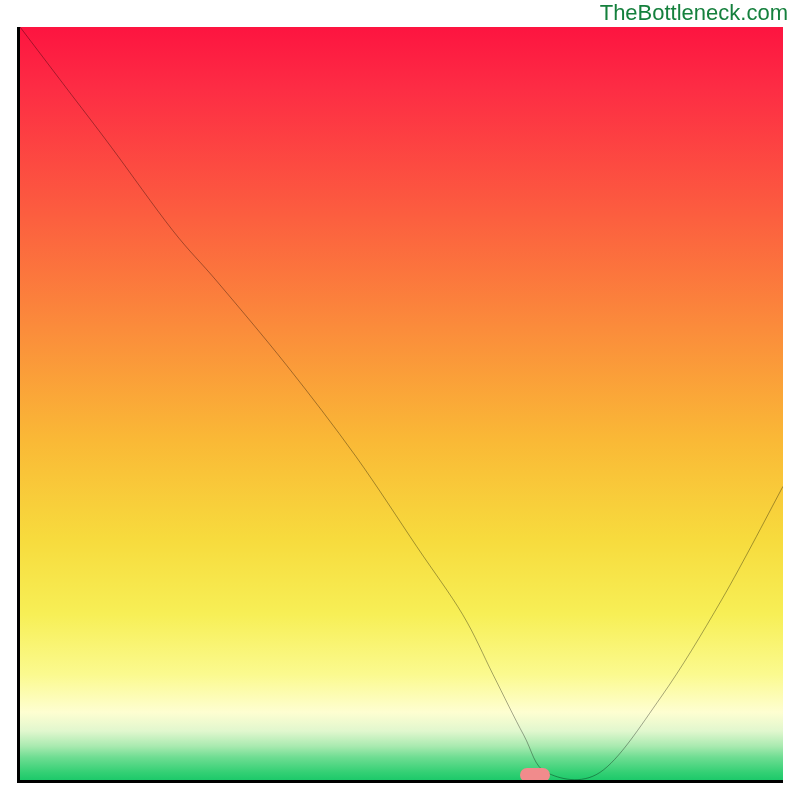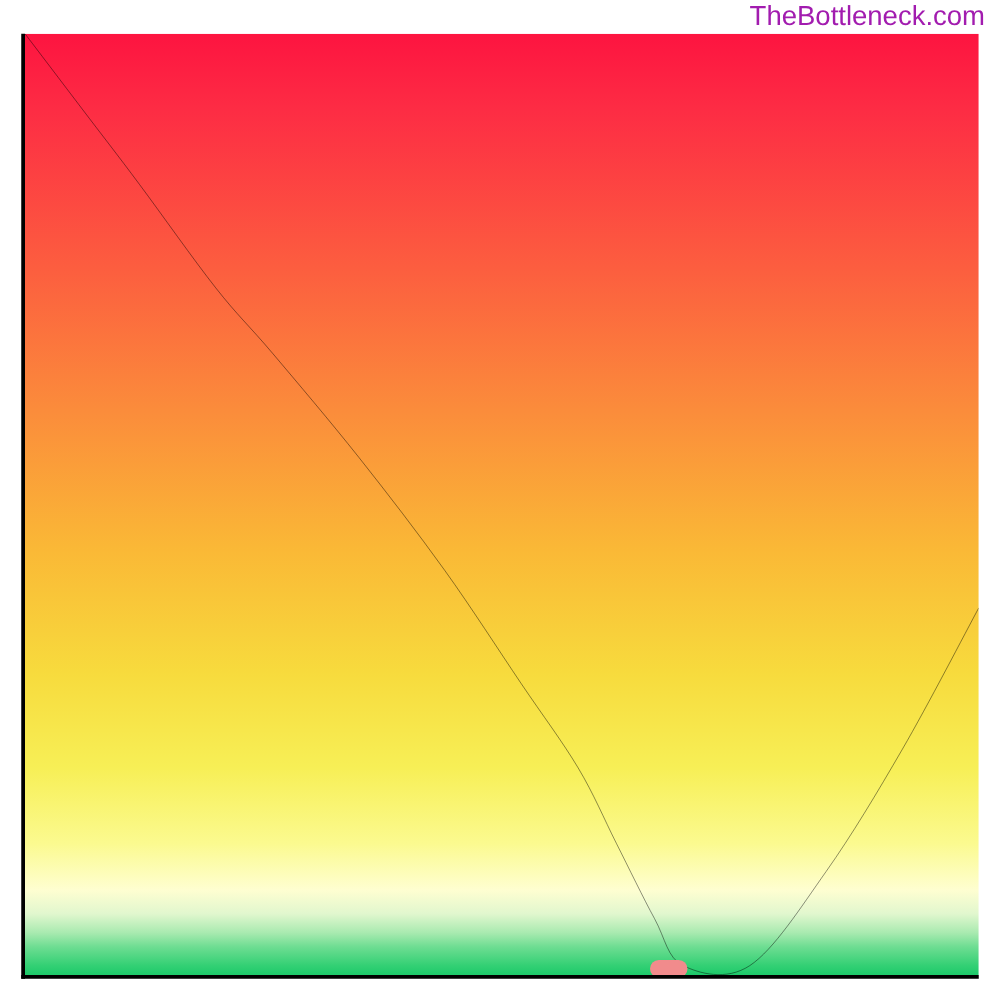--- a/index.html
+++ b/index.html
@@ -51,21 +51,21 @@
     position: absolute;
     left: 0; top: 0;
     width: 100%; height: 100%;
   }
   .watermark {
     position: absolute;
     top: 0;
     right: 12px;
     font-family: Arial, Helvetica, sans-serif;
     font-size: 22px;
-    color: #a21caf;
+    color: #15803d;
     text-align: center;
     line-height: 26px;
     user-select: none;
   }
   .marker {
     position: absolute;
     width: 30px;
     height: 14px;
     border-radius: 7px;
     background: #f18b8c;

